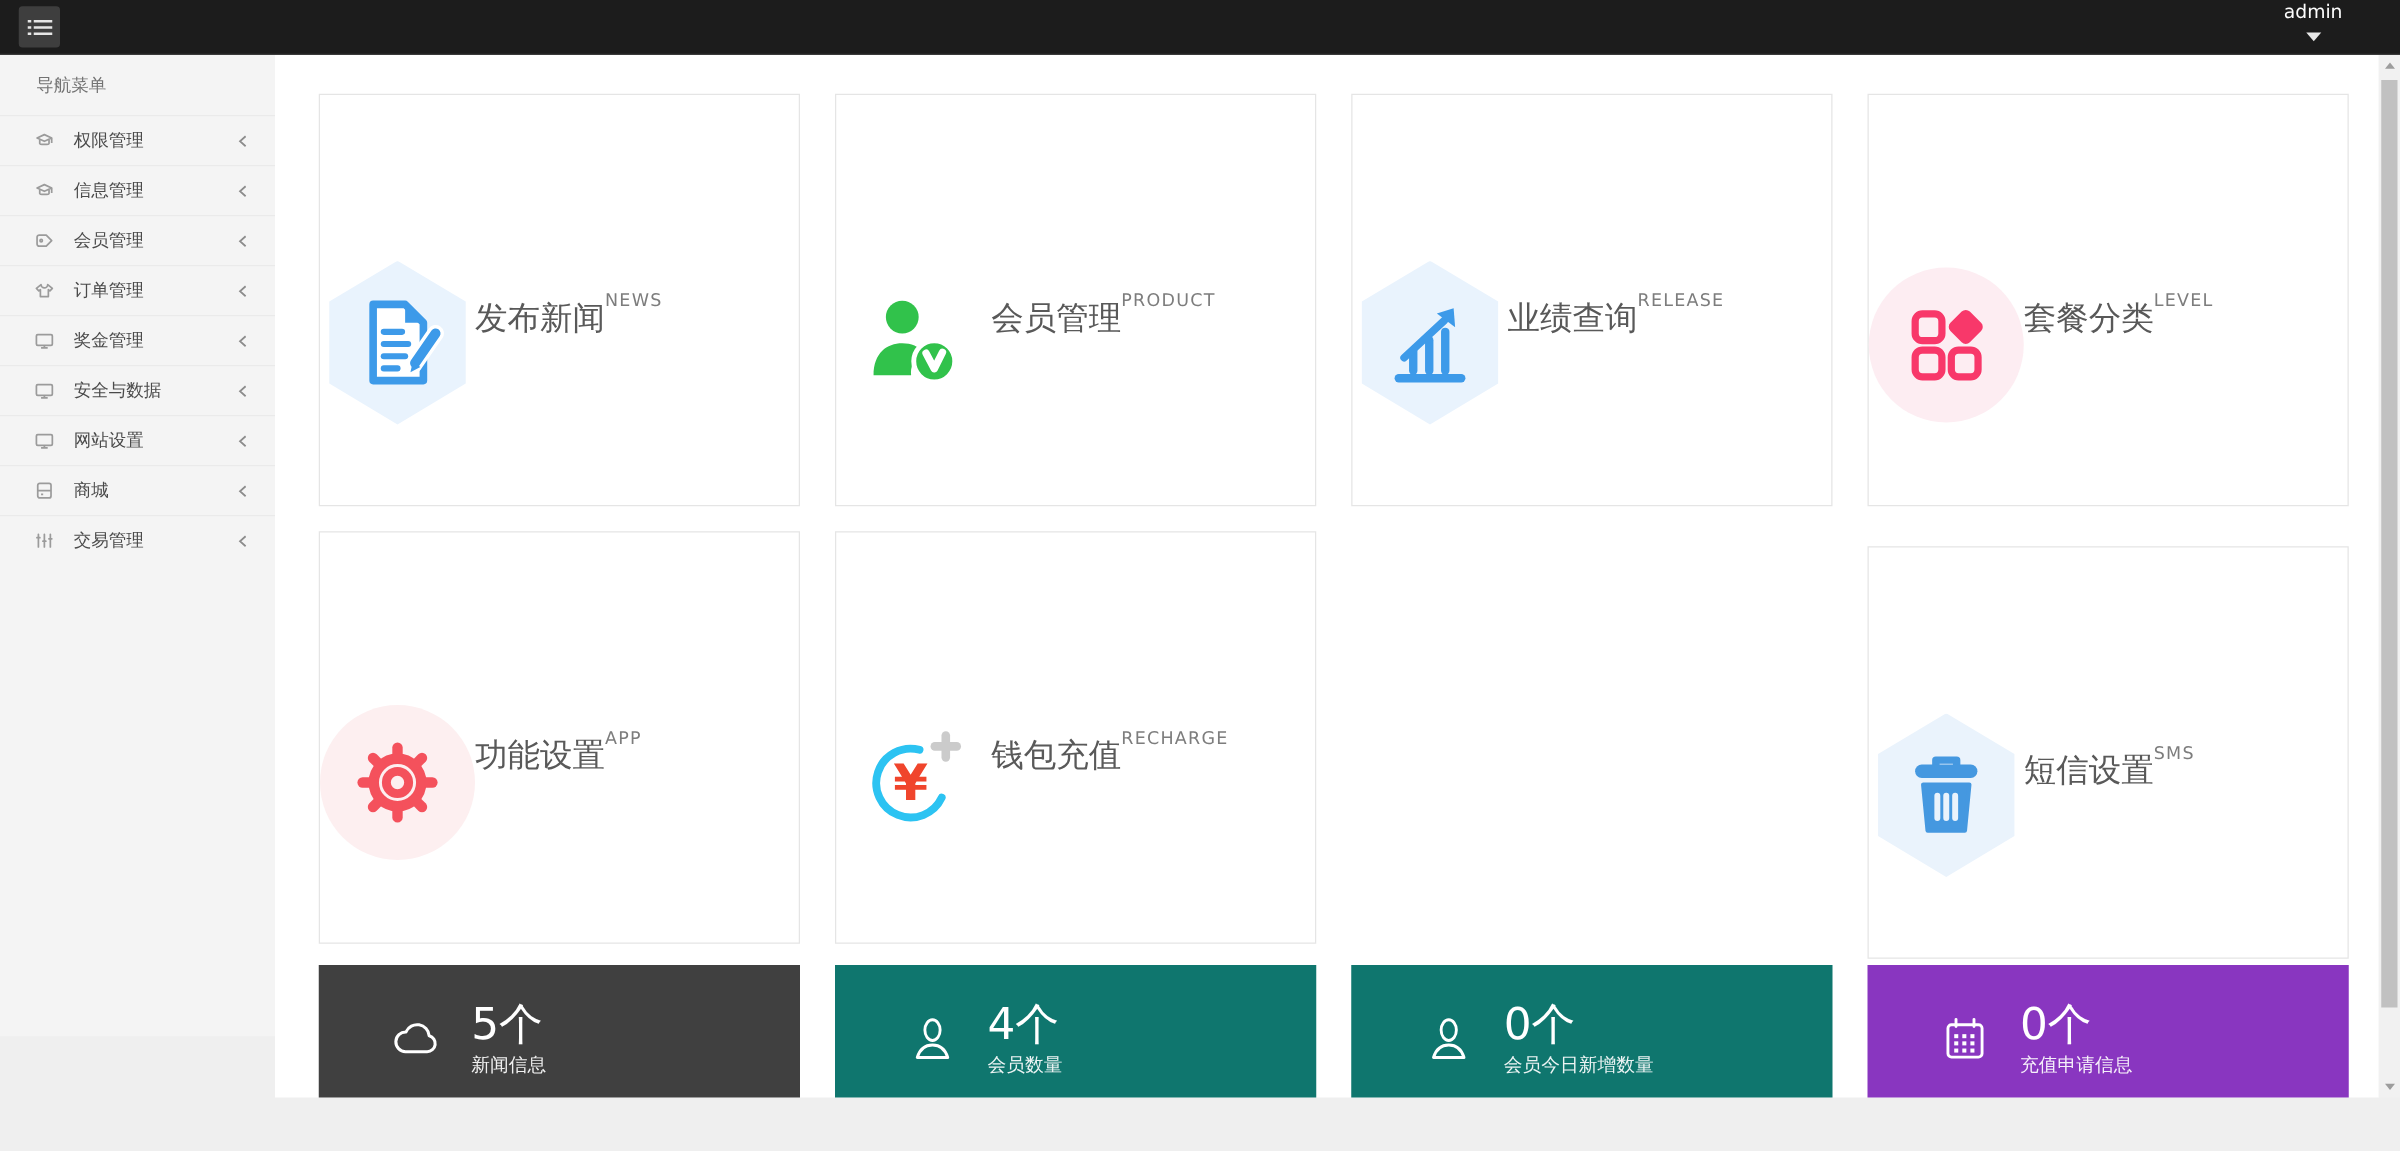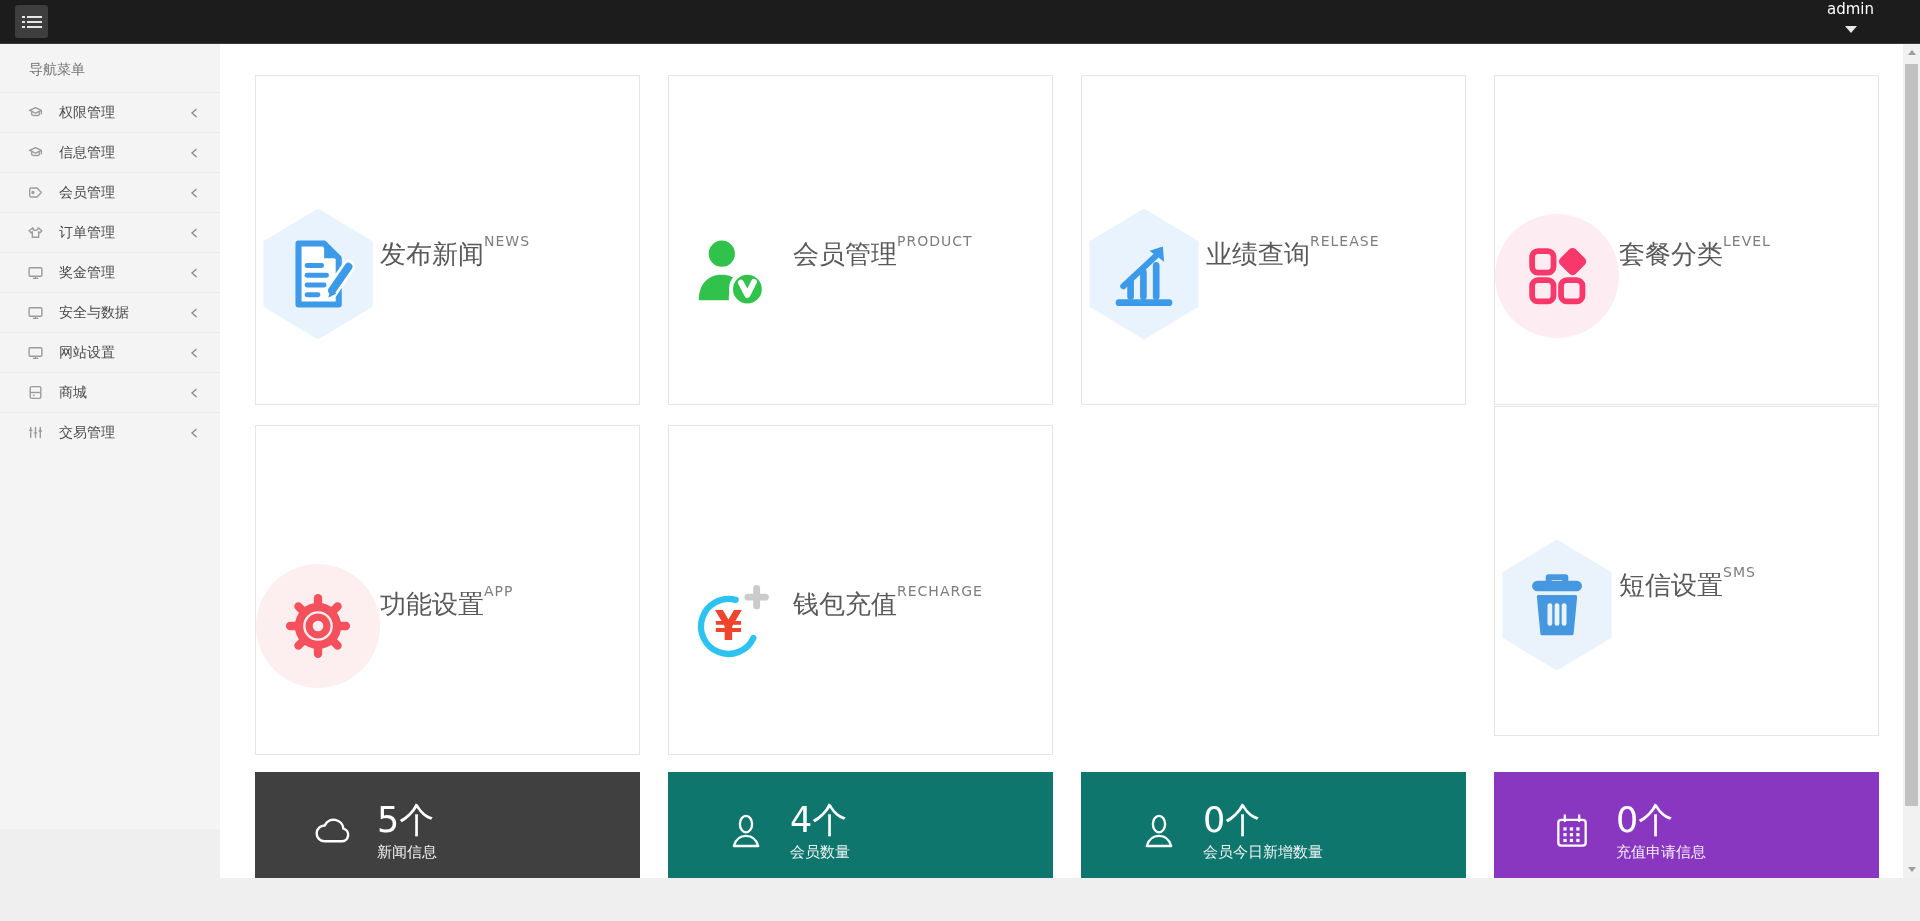--- a/index.html
+++ b/index.html
@@ -290,21 +290,21 @@
           <path d="M52.5 3.5v14"></path>
             <path d="M45.5 10.5h14"></path>
         </g>
       </svg>
     </div>
     <div class="card-title">钱包充值</div>
     <div class="card-sub">RECHARGE</div>
   </div>
 
 
-  <div class="card" style="left:1274px;top:362px">
+  <div class="card" style="left:1274px;top:393px">
     <div class="badge hex" style="background:#eaf3fc">
       <svg width="76" height="76" viewBox="0 0 64 64">
         <path d="M25 12V8.5h14V12" fill="none" stroke="#4598e0" stroke-width="5" stroke-linejoin="round"></path>
         <rect x="11" y="11.5" width="42" height="9" rx="4.5" fill="#4598e0"></rect>
         <path d="M16.5 25h31l-3 31h-25Z" fill="#4598e0" stroke="#4598e0" stroke-width="3" stroke-linejoin="round"></path>
         <g fill="#eaf3fc">
           <rect x="24" y="30.5" width="4" height="19" rx="2"></rect>
           <rect x="30" y="30.5" width="4" height="19" rx="2"></rect>
           <rect x="36" y="30.5" width="4" height="19" rx="2"></rect>
         </g>

